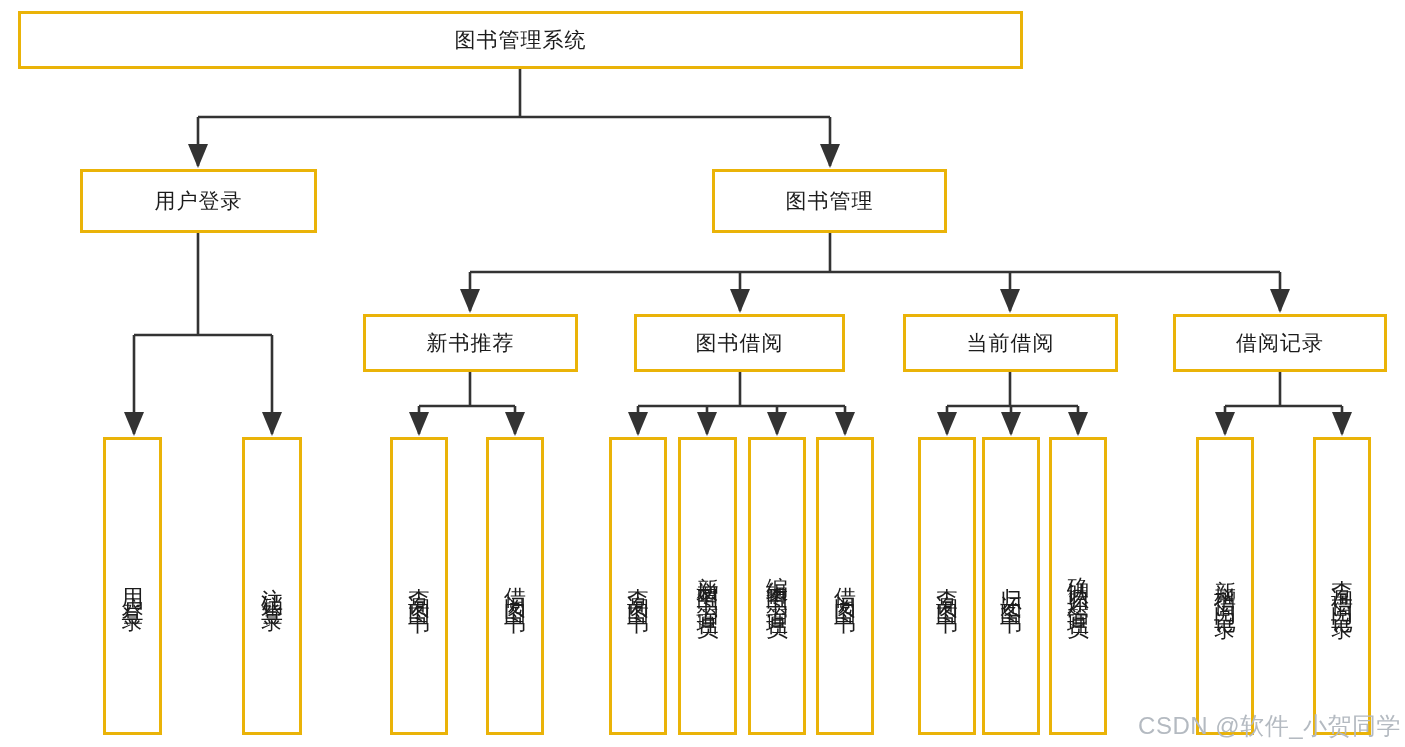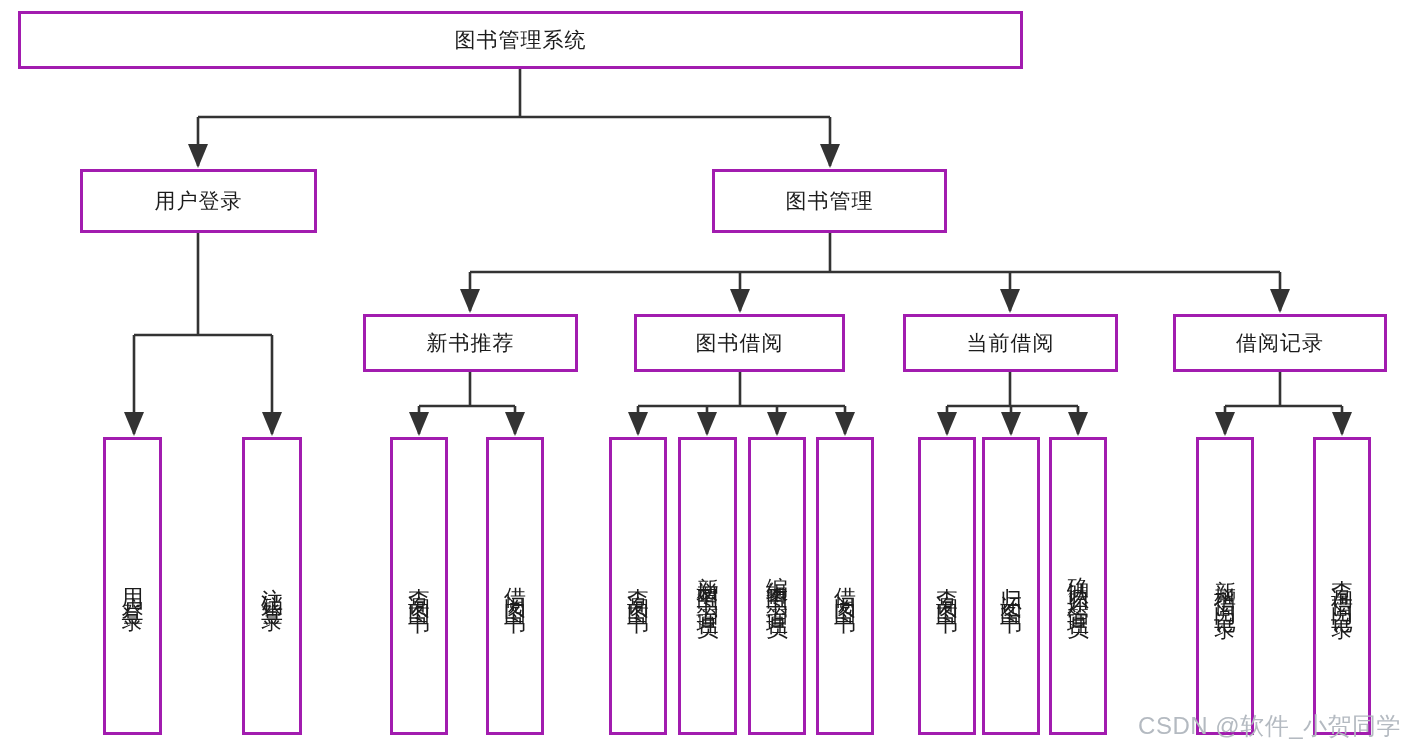--- a/index.html
+++ b/index.html
@@ -18,21 +18,21 @@
   #connectors {
     position: absolute;
     left: 0; top: 0;
     width: 1405px;
     height: 747px;
   }
   .box {
     position: absolute;
     box-sizing: border-box;
     background: #ffffff;
-    border: 3px solid #a21caf;
+    border: 3px solid #eab308;
     display: flex;
     align-items: center;
     justify-content: center;
   }
   .node span {
     font-size: 21px;
     color: #1c1c1c;
     letter-spacing: 1px;
     white-space: nowrap;
   }

